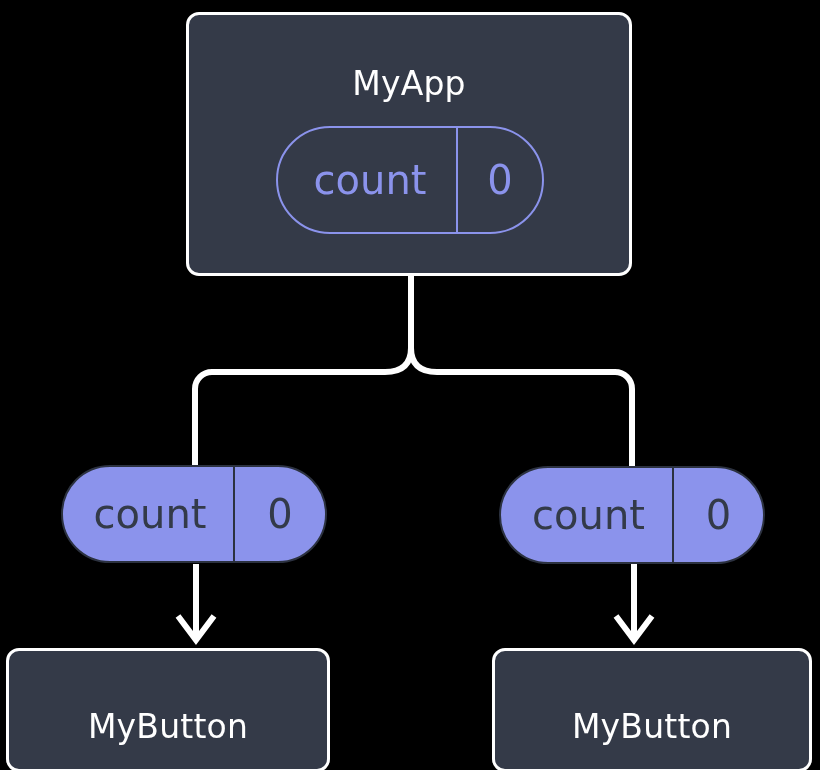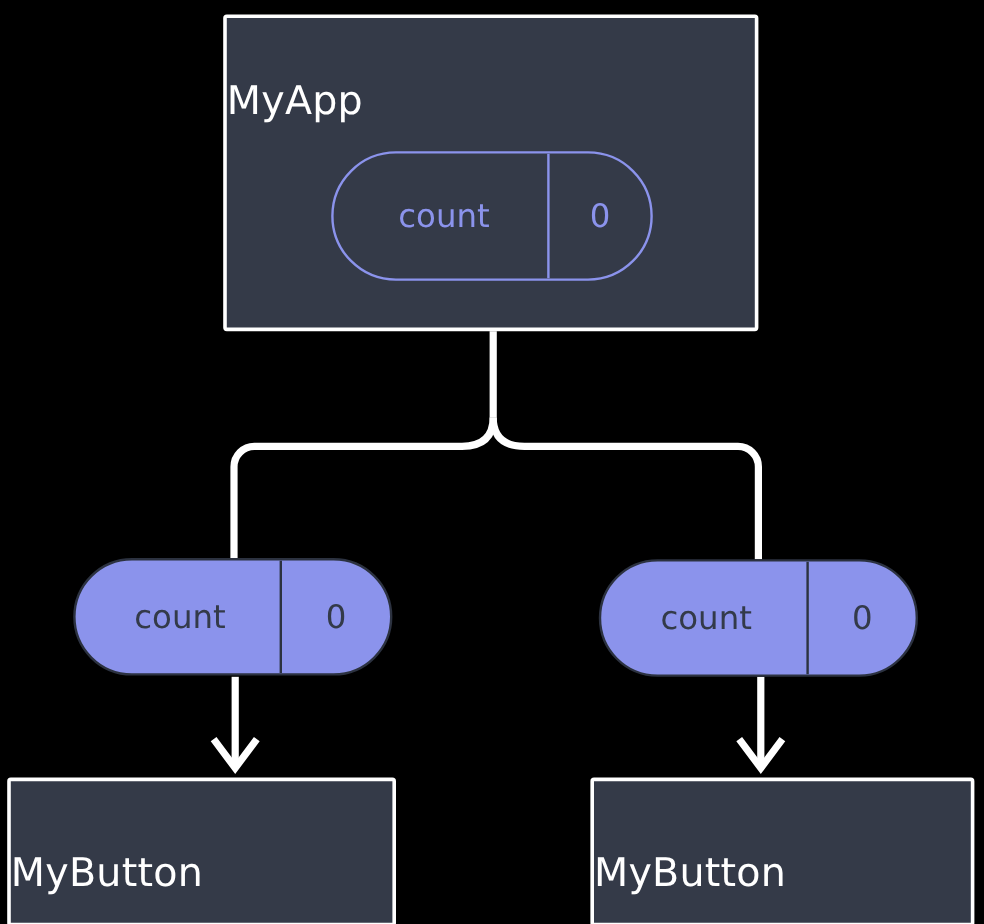--- a/index.html
+++ b/index.html
@@ -27,23 +27,24 @@
     height: 770px;
     pointer-events: none;
   }
 
   
   .node-box {
     position: absolute;
     box-sizing: border-box;
     background: #343a48;
     border: 3px solid #ffffff;
-    border-radius: 3px;
+    border-radius: 13px;
     display: flex;
     flex-direction: column;
+    align-items: center;
   }
   .node-title {
     color: #ffffff;
     font-size: 33px;
     font-weight: 400;
     letter-spacing: 0.2px;
     line-height: 1;
     white-space: nowrap;
     margin-top: 33px;
   }
@@ -83,21 +84,21 @@
     box-sizing: border-box;
     display: flex;
     align-items: stretch;
     overflow: hidden;
   }
   .pill-key, .pill-val {
     display: flex;
     align-items: center;
     justify-content: center;
     box-sizing: border-box;
-    font-size: 27px;
+    font-size: 40px;
     font-weight: 400;
     line-height: 1;
     white-space: nowrap;
   }
 
   
   #pill-myapp {
     left: 276px;
     top: 126px;
     width: 268px;

